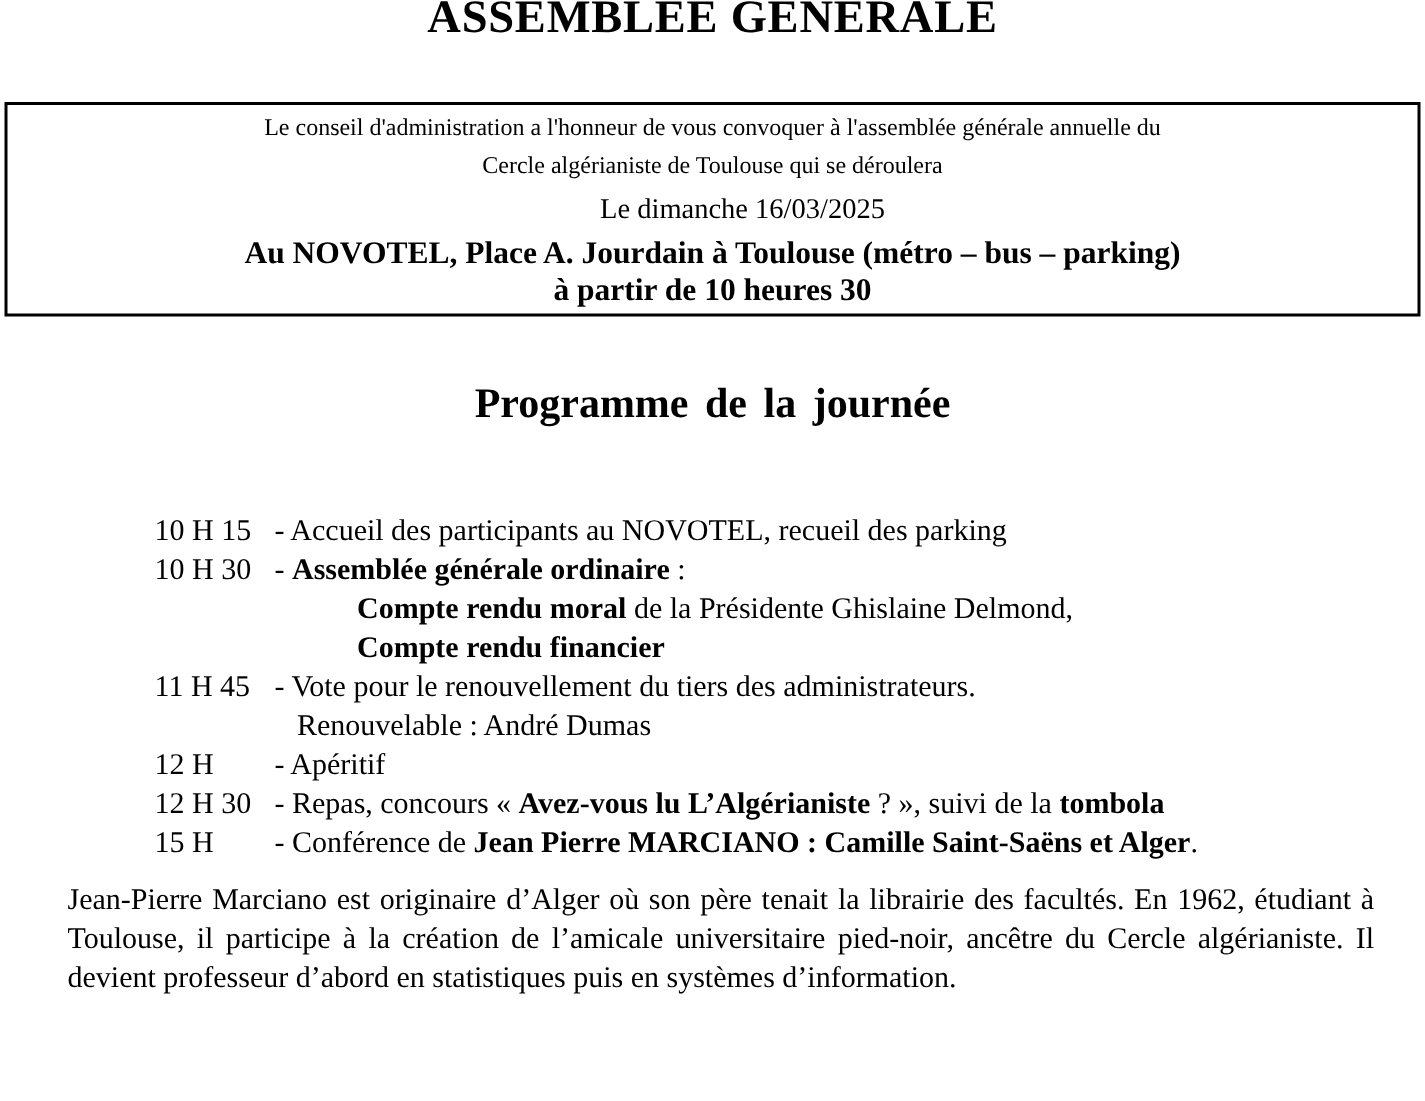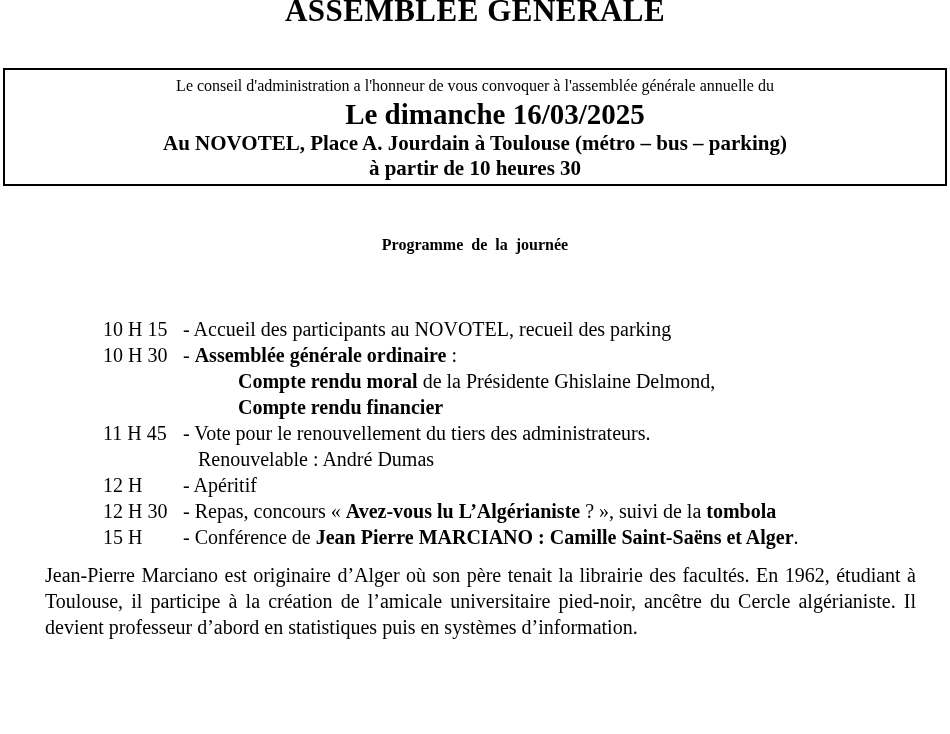--- a/index.html
+++ b/index.html
@@ -24,34 +24,34 @@
     margin: 40px 3px 0 3px;
     border: 2px solid #000000;
     text-align: center;
     padding: 3px 0;
   }
   .invite-line {
     font-size: 16px;
     line-height: 25px;
   }
   .invite-date {
-    font-size: 29px;
+    font-size: 19px;
     line-height: 33px;
-    font-weight: bold;
+    font-weight: normal;
     padding-left: 40px;
   }
   .invite-bold-line {
     font-size: 21px;
     line-height: 25px;
     font-weight: bold;
   }
   .program-heading {
     margin: 44px 0 0 0;
     text-align: center;
-    font-size: 16px;
+    font-size: 28px;
     line-height: 30px;
     font-weight: bold;
     word-spacing: 4px;
   }
   .program-lines {
     margin-top: 56px;
   }
   .program-line {
     font-size: 20px;
     line-height: 26px;
@@ -73,20 +73,21 @@
   }
   .body-text p { margin: 12px; }
 </style>
 </head>
 <body>
 
 <h1 class="page-title">ASSEMBLEE GENERALE</h1>
 
 <div class="invite-box">
   <div class="invite-line">Le conseil d'administration a l'honneur de vous convoquer à l'assemblée générale annuelle du</div>
+  <div class="invite-line">Cercle algérianiste de Toulouse qui se déroulera</div>
   <div class="invite-date">Le dimanche 16/03/2025</div>
   <div class="invite-bold-line">Au NOVOTEL, Place A. Jourdain à Toulouse (métro – bus – parking)</div>
   <div class="invite-bold-line">à partir de 10 heures 30</div>
 </div>
 
 <h2 class="program-heading">Programme de la journée</h2>
 
 <div class="program-lines">
     <div class="program-line"><span class="time">10 H 15</span><span>- Accueil des participants au NOVOTEL, recueil des parking</span></div>
     <div class="program-line"><span class="time">10 H 30</span><span>- </span><span class="b">Assemblée générale ordinaire</span><span> :</span></div>

